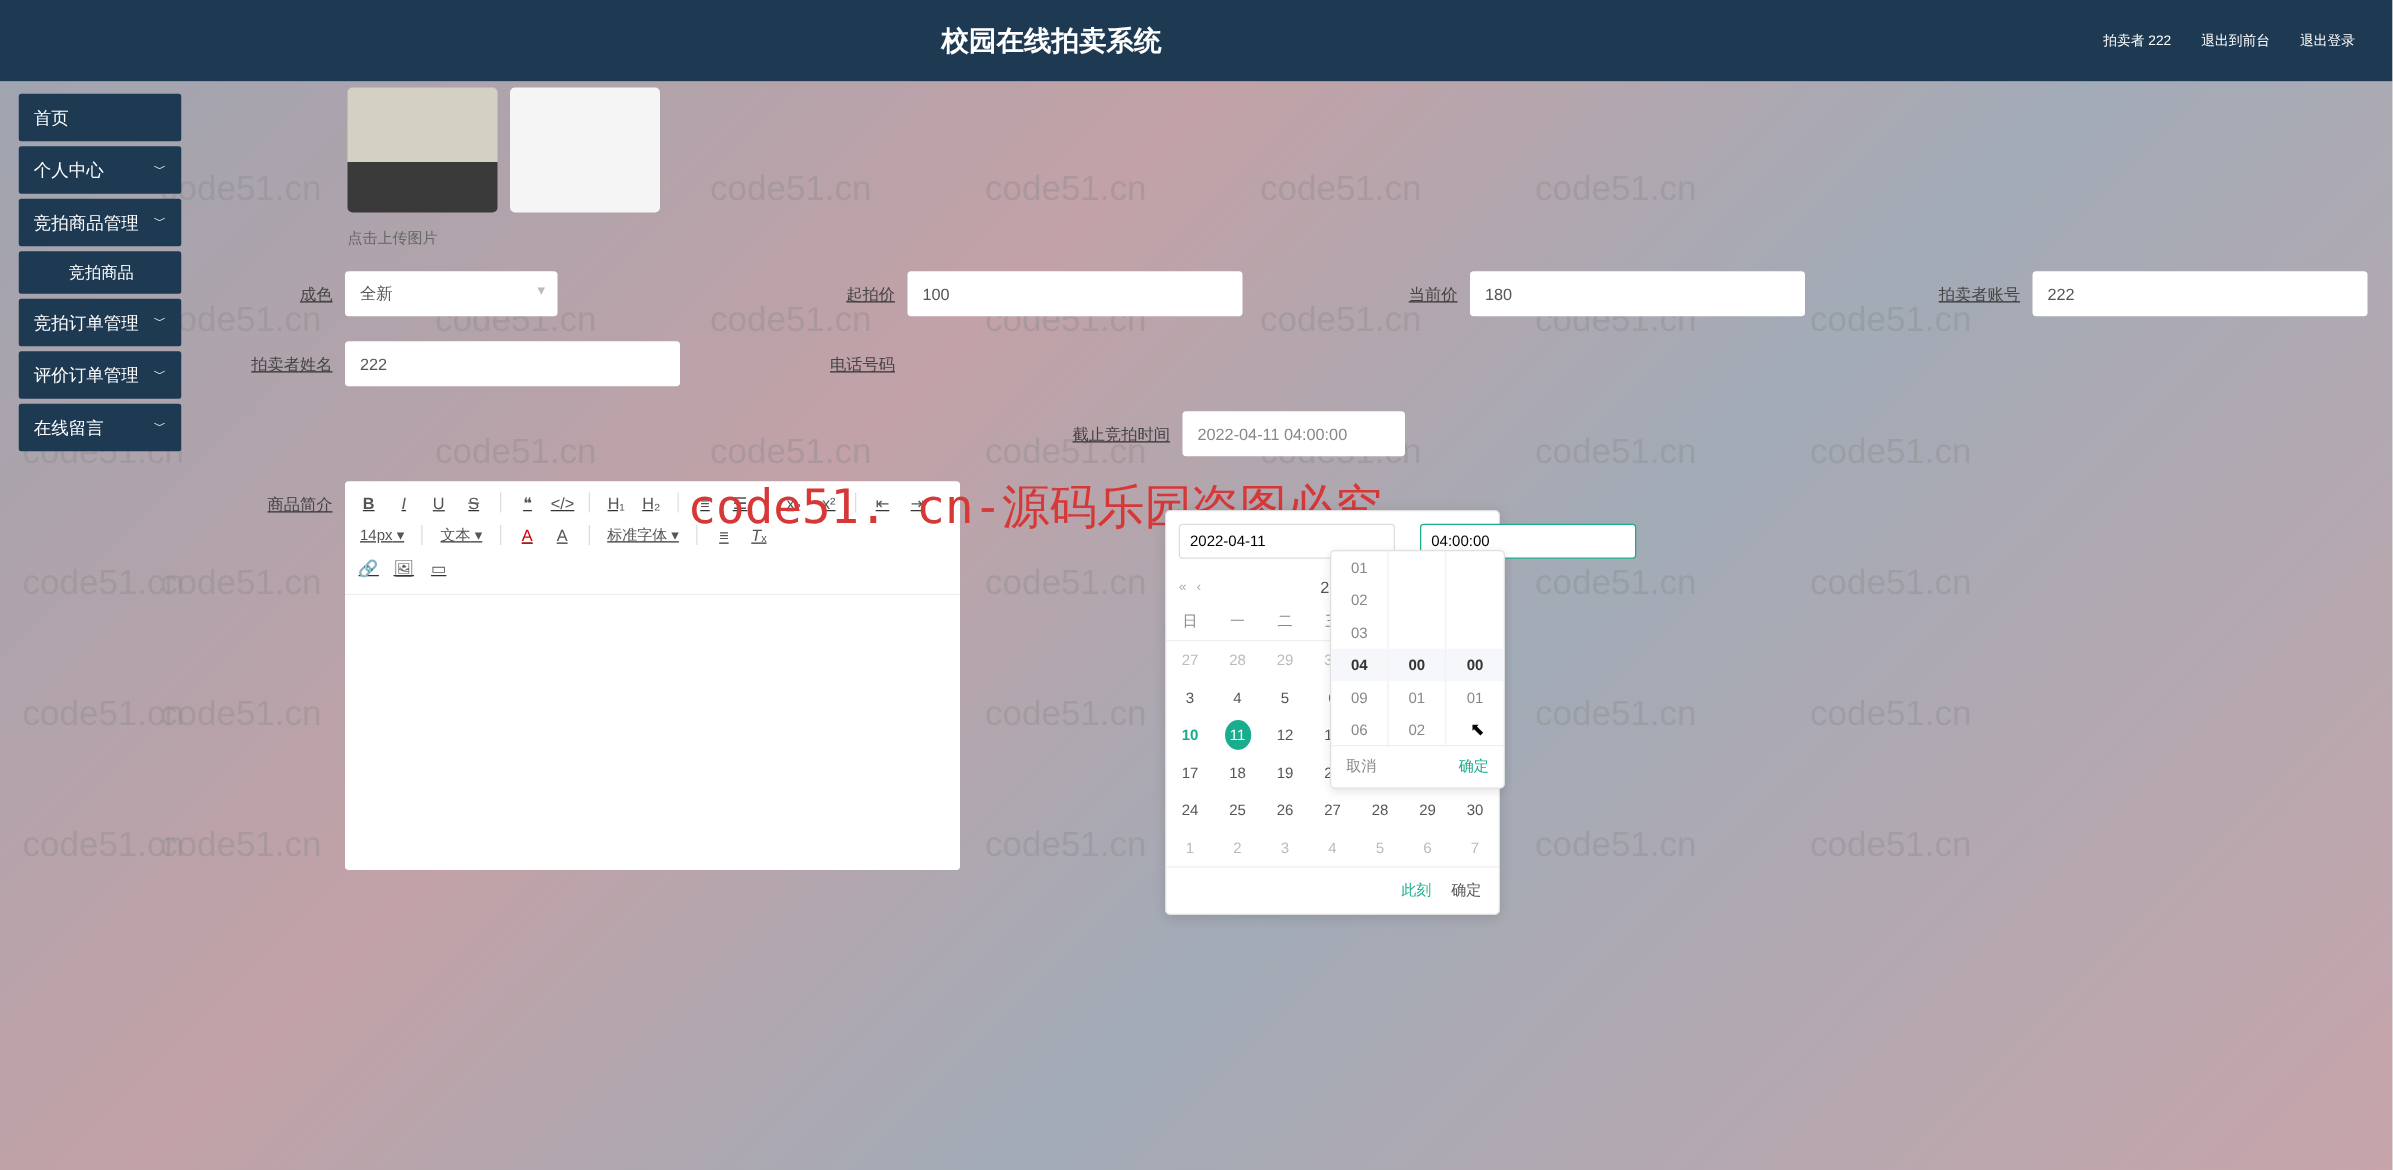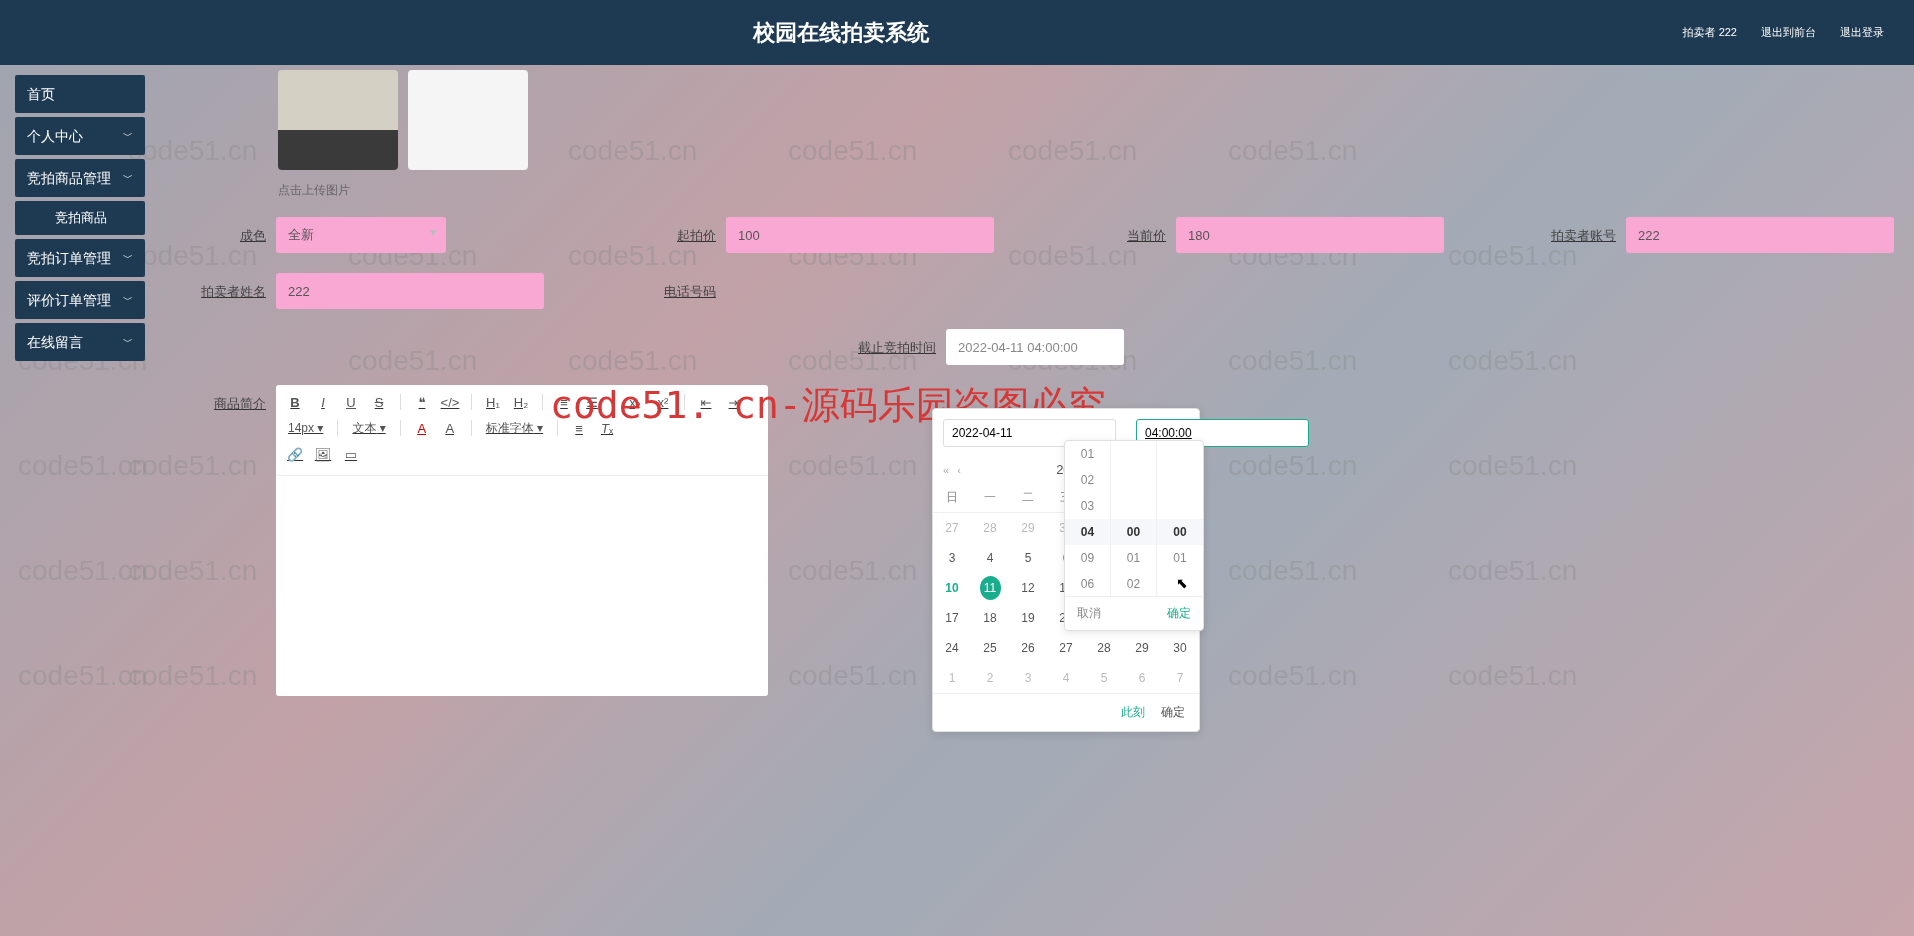--- a/index.html
+++ b/index.html
@@ -21,39 +21,39 @@
 .main { position: absolute; z-index: 5; top: 65px; left: 170px; right: 0; bottom: 0; padding: 0 20px; }
 .image-row { display: flex; gap: 10px; padding-top: 5px; }
 .image-box { width: 120px; height: 100px; background: #f5f5f5; border-radius: 4px; display: flex; align-items: center; justify-content: center; overflow: hidden; }
 .image-box.first { background: linear-gradient(180deg, #d4d0c4 60%, #3a3a3a 60%); }
 .upload-hint { font-size: 12px; color: #666; margin: 12px 0 18px 88px; }
 
 .form-grid { display: grid; grid-template-columns: 1fr 1fr 1fr 1fr; gap: 20px 96px; text-decoration: underline; }
 .field { display: flex; align-items: flex-start; }
 .field-label { width: 86px; text-align: right; padding-right: 10px; color: #444; font-size: 13px; padding-top: 10px; }
 .field-input { flex: 1; }
-.input, .select { width: 100%; height: 36px; border: none; border-radius: 3px; background: #f9a8d4; padding: 0 12px; font-size: 13px; color: #555; outline: none; }
+.input, .select { width: 100%; height: 36px; border: none; border-radius: 3px; background: #ffffff; padding: 0 12px; font-size: 13px; color: #555; outline: none; }
 .select { width: 170px; }
 .select-wrap { position: relative; display: inline-block; }
 .select-wrap::after { content: "▾"; position: absolute; right: 10px; top: 8px; color: #bbb; font-size: 12px; }
 .datetime-input { width: 178px; background: #fff; height: 36px; border: none; border-radius: 3px; padding: 0 12px; font-size: 13px; color: #888; }
 
 .full-row { grid-column: 1 / -1; }
 .editor { background: #fff; border-radius: 3px; min-height: 280px; width: 492px; }
 .editor-toolbar { padding: 6px 8px; border-bottom: 1px solid #eee; }
 .tb-row { display: flex; align-items: center; gap: 6px; margin-bottom: 4px; flex-wrap: wrap; }
 .tb-btn { width: 22px; height: 22px; display: inline-flex; align-items: center; justify-content: center; color: #555; font-size: 13px; cursor: pointer; }
 .tb-sep { width: 1px; height: 16px; background: #ddd; margin: 0 4px; }
 .tb-sel { font-size: 12px; color: #555; padding: 0 4px; }
 .editor-body { height: 220px; }
 
 .date-panel { position: absolute; z-index: 20; background: #fff; border: 1px solid #e0e0e0; box-shadow: 0 2px 10px rgba(0,0,0,0.12); border-radius: 4px; top: 408px; left: 932px; width: 268px; }
 .date-header { display: flex; gap: 20px; padding: 10px; }
 .date-header input { flex: 1; height: 28px; border: 1px solid #ddd; border-radius: 3px; padding: 0 8px; font-size: 12px; }
-.date-header input.active { border-color: #1aad8d; text-decoration: underline; }
+.date-header input.active { border-color: #1aad8d; }
 .date-nav { display: flex; align-items: center; padding: 4px 10px; font-size: 13px; color: #555; }
 .date-nav-arrows { color: #aaa; font-size: 11px; margin-right: 8px; }
 .date-title { flex: 1; text-align: center; font-weight: 500; }
 .cal { }
 .cal-head, .cal-row { display: grid; grid-template-columns: repeat(7, 1fr); text-align: center; }
 .cal-head { color: #888; font-size: 12px; padding: 6px 0; border-bottom: 1px solid #eee; }
 .cal-row { padding: 0; }
 .cal-cell { height: 30px; line-height: 30px; font-size: 12px; color: #555; cursor: pointer; }
 .cal-cell.dim { color: #bbb; }
 .cal-cell.today { color: #1aad8d; font-weight: 600; }

